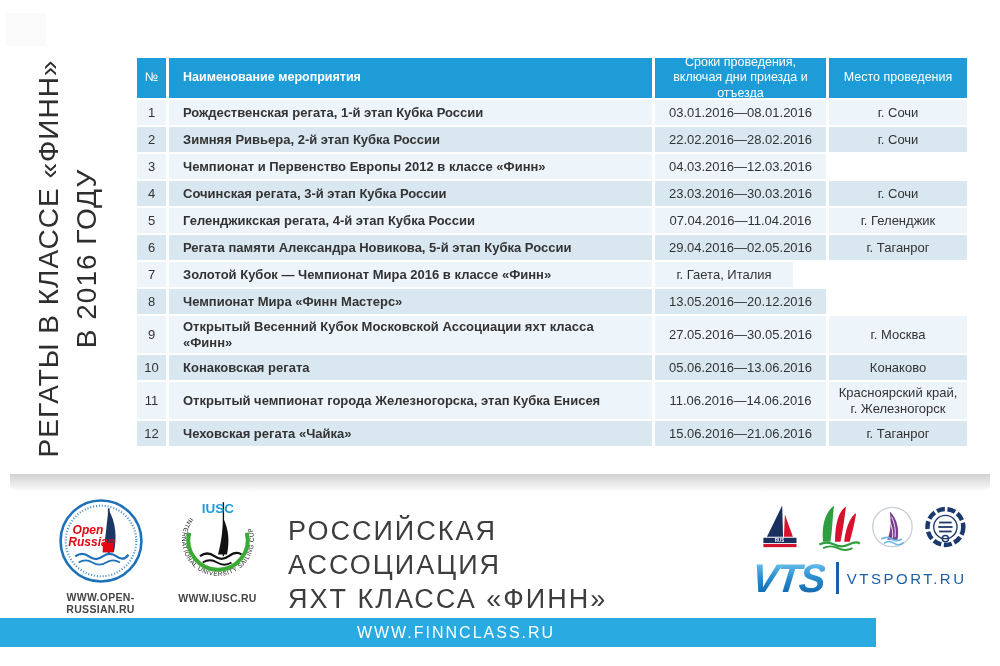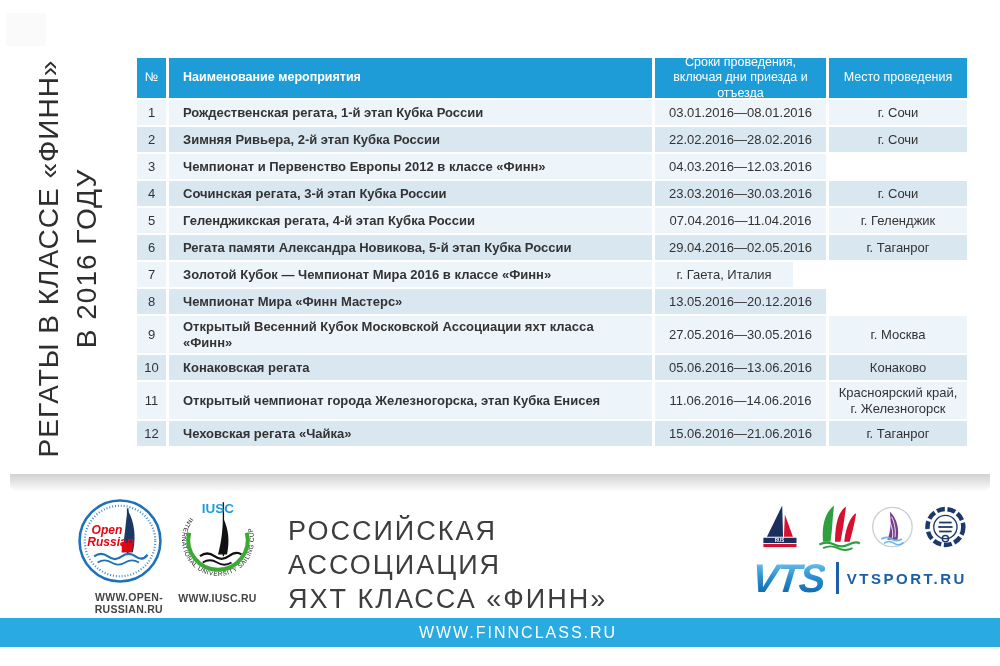--- a/index.html
+++ b/index.html
@@ -40,35 +40,35 @@
 
   
   .shadow-band{position:absolute;left:10px;right:10px;top:474px;height:18px;
     background:linear-gradient(to bottom, rgba(0,0,0,0.18), rgba(0,0,0,0));
     border-radius:0 0 8px 8px;}
 
   
   .footer{position:absolute;left:0;top:490px;width:1000px;height:125px;}
   .logo-block{position:absolute;text-align:center;}
   .logo-caption{font-size:10.5px;font-weight:600;color:#444444;letter-spacing:0.3px;margin-top:3px;}
-  .open-russian{left:38px;top:8px;width:125px;text-align:right;}
+  .open-russian{left:38px;top:8px;width:125px;}
   .iusc{left:160px;top:5px;width:115px;}
   .assoc{position:absolute;left:288px;top:24px;width:410px;text-align:left;
     color:#3d3d3d;font-size:27px;line-height:34px;letter-spacing:2px;font-weight:400;}
   .minilogos{position:absolute;left:758px;top:12px;width:210px;display:flex;gap:9px;align-items:flex-end;}
   .vtsrow{position:absolute;left:752px;top:68px;display:flex;align-items:center;}
   .vts-text{font-size:40px;font-weight:bold;font-style:italic;letter-spacing:-2px;
     background:linear-gradient(180deg,#7fd0f5 0%,#2a8fd0 48%,#0e5fa5 100%);
     -webkit-background-clip:text;background-clip:text;color:transparent;
     transform:skewX(-6deg);line-height:1;}
   .vts-divider{width:3px;height:32px;background:#1a5fa8;margin:0 8px 0 12px;}
-  .vts-url{font-size:15px;font-weight:bold;color:#1a5fa8;letter-spacing:2.5px;}
-
-  
-  .bottombar{position:absolute;left:0;top:618px;width:1000px;height:29px;background:var(--bar-blue);
+  .vts-url{font-size:15px;font-weight:normal;color:#1a5fa8;letter-spacing:2.5px;}
+
+  
+  .bottombar{position:absolute;left:0;top:618px;width:876px;height:29px;background:var(--bar-blue);
     display:flex;align-items:center;justify-content:center;padding-left:36px;}
   .bottombar-text{color:#ffffff;font-size:16px;letter-spacing:2px;}
 </style>
 </head>
 <body>
 
 <div class="slide">
 
   <div class="artifact"></div>
 

